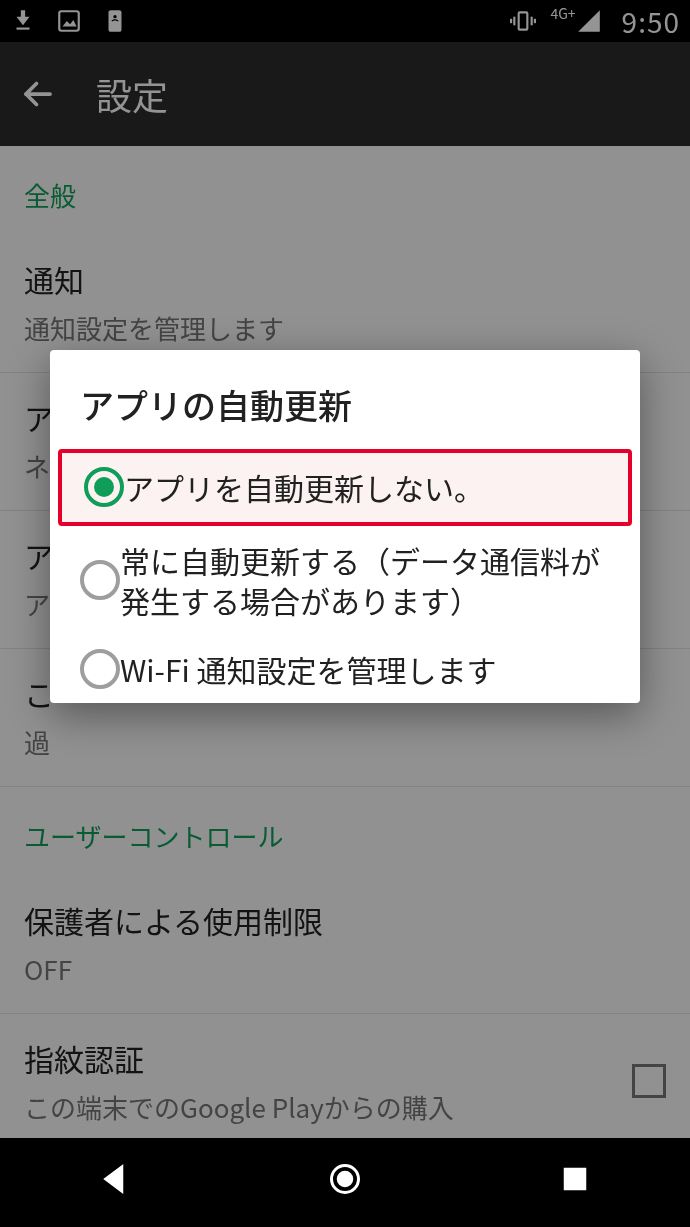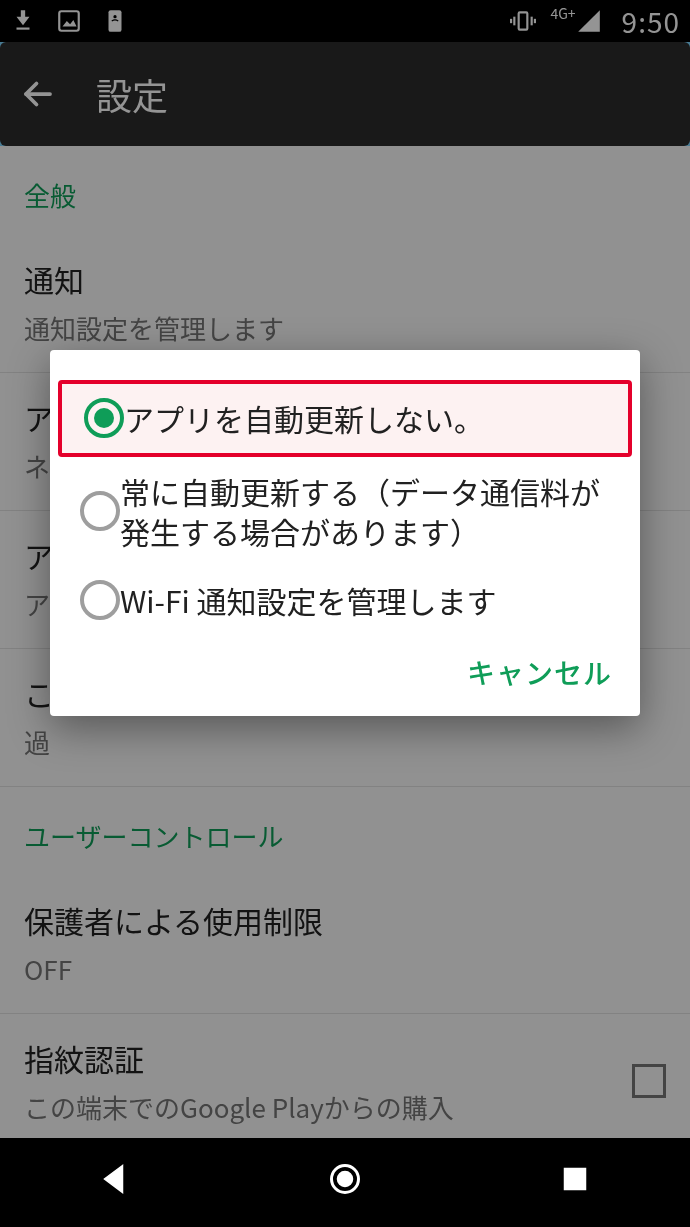--- a/index.html
+++ b/index.html
@@ -8,21 +8,21 @@
 
 
 .status-bar { height: 42px; background: #000; color: #fff; display: flex; align-items: center; padding: 0 10px; }
 .status-left { display: flex; gap: 20px; align-items: center; }
 .status-right { margin-left: auto; display: flex; gap: 14px; align-items: center; }
 .status-icon { width: 26px; height: 26px; display: flex; align-items: center; justify-content: center; }
 .status-icon svg { width: 100%; height: 100%; }
 .clock { font-size: 28px; font-weight: 400; letter-spacing: 1px; margin-left: 6px; }
 
 
-.app-bar { height: 104px; background: #2b2b2b; color: #fff; display: flex; align-items: center; padding: 4px 20px; border-radius: 6px; }
+.app-bar { height: 104px; background: #2b2b2b; color: #fff; display: flex; align-items: center; padding: 4px 20px; }
 .back-arrow { width: 36px; height: 36px; margin-right: 40px; }
 .app-title { font-size: 36px; font-weight: 400; }
 
 
 .content { background: #fafafa; }
 .section-label { color: #0f9d58; font-size: 26px; padding: 30px 24px 22px; }
 .row { padding: 22px 24px 26px; border-bottom: 1px solid #e0e0e0; }
 .row-title { font-size: 30px; color: #212121; margin-bottom: 8px; }
 .row-sub { font-size: 26px; color: #757575; }
 .row.with-check { display: flex; align-items: center; justify-content: space-between; }
@@ -144,20 +144,21 @@
         <div class="row-title">指紋認証</div>
         <div class="row-sub">この端末でのGoogle Playからの購入</div>
       </div>
       <div class="checkbox"></div>
     </div>
   </div>
 
   <div class="dim"></div>
 
   <div class="dialog">
+    <div class="dialog-title">アプリの自動更新</div>
     <div class="options">
 
       <div class="option highlight">
         <div class="radio selected">
           <div class="radio-ring"></div>
             <div class="radio-dot"></div>
         </div>
         <div class="option-label">アプリを自動更新しない。</div>
       </div>
 
@@ -169,23 +170,20 @@
       </div>
 
       <div class="option">
         <div class="radio">
           <div class="radio-ring"></div>
         </div>
         <div class="option-label">Wi-Fi 通知設定を管理します</div>
       </div>
 
     </div>
-    <div class="dialog-actions">
-      <button class="dialog-btn">キャンセル</button>
-    </div>
   </div>
 
   <div class="nav-bar">
     <span class="nav-btn">
       <svg viewBox="0 0 24 24">
           <path d="M17 3 L5 12 L17 21 Z"></path>
         </svg>
     </span>
     <span class="nav-btn">
       <svg viewBox="0 0 24 24">

